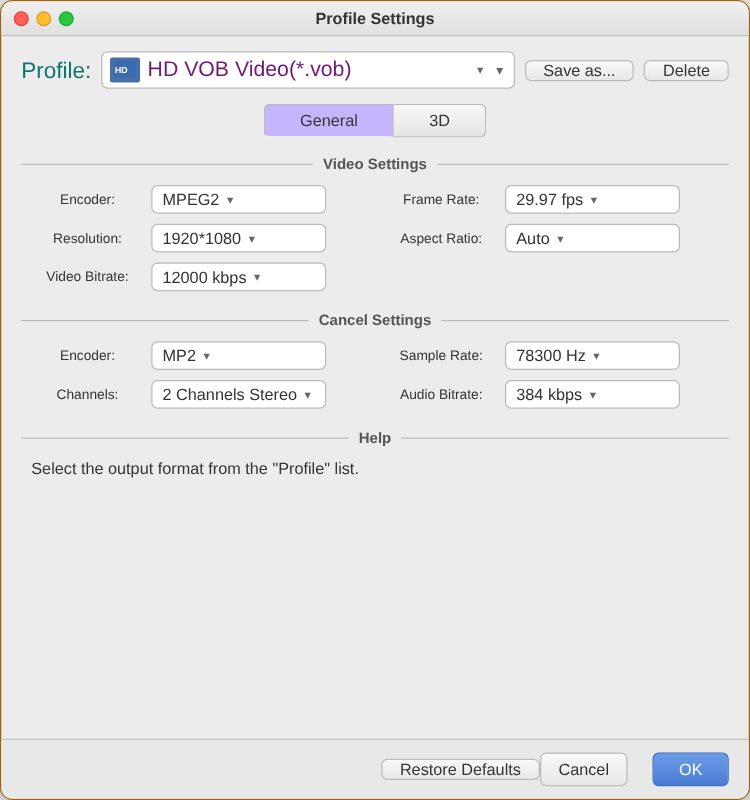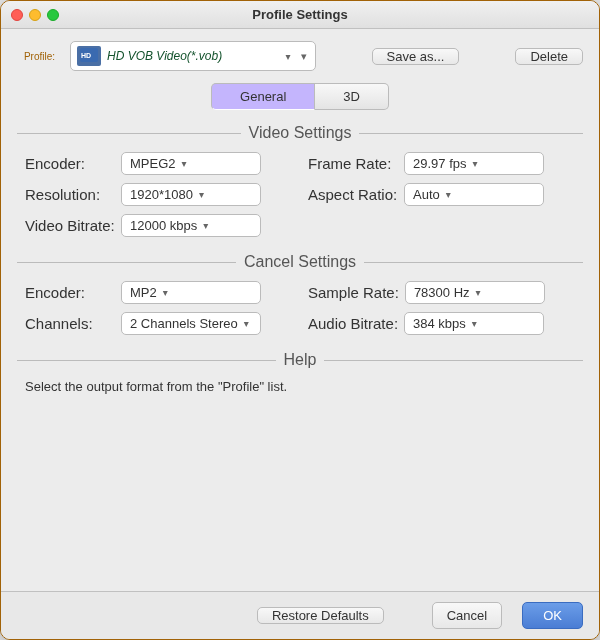--- a/index.html
+++ b/index.html
@@ -72,24 +72,23 @@
 
     
     .profile-row {
       display: flex;
       align-items: center;
       gap: 8px;
       margin-bottom: 12px;
     }
 
     .profile-label {
-      font-size: 10px;
-      color: #a16207;
+      font-size: 18px;
+      color: #0f766e;
       min-width: 45px;
-      text-align: center;
     }
 
     .select-inner {
       display: flex;
       align-items: center;
       gap: 6px;
       background: white;
       border: 1px solid #bbb;
       border-radius: 5px;
       padding: 4px 8px 4px 6px;
@@ -108,36 +107,34 @@
     .profile-icon {
       background: #4a6fa5;
       color: white;
       font-size: 9px;
       font-weight: bold;
       padding: 2px 3px;
       border-radius: 2px;
     }
 
     .profile-select-text {
-      font-size: 12px;
-      color: #14532d;
+      font-size: 17px;
+      color: #701a75;
       flex: 1;
-      font-style: italic;
     }
 
     .btn {
       background: linear-gradient(to bottom, #f8f8f8, #e8e8e8);
       border: 1px solid #bbb;
       border-radius: 5px;
       padding: 0 14px;
       font-size: 13px;
       cursor: pointer;
       color: #333;
       white-space: nowrap;
-      margin-left: 48px;
     }
 
     
     .tabs-row {
       display: flex;
       justify-content: center;
       gap: 0;
       margin-bottom: 14px;
     }
 
@@ -179,43 +176,43 @@
       font-size: 12px;
     }
 
     .section-line {
       flex: 1;
       height: 1px;
       background: #bbb;
     }
 
     .section-title {
-      font-size: 16px;
+      font-size: 12px;
       color: #555;
-      font-weight: 400;
+      font-weight: 700;
     }
 
     
     .form-grid {
       display: grid;
       grid-template-columns: 1fr 1fr;
       gap: 8px 16px;
       padding: 0 8px;
     }
 
     .form-row {
       display: flex;
       align-items: center;
       gap: 6px;
     }
 
     .field-label {
-      font-size: 15px;
-      color: #333;
-      text-align: left;
+      font-size: 11px;
+      color: #333;
+      text-align: center;
       min-width: 90px;
     }
 
     .dropdown {
       display: flex;
       align-items: center;
       background: white;
       border: 1px solid #bbb;
       border-radius: 5px;
       padding: 3px 8px 3px 8px;

